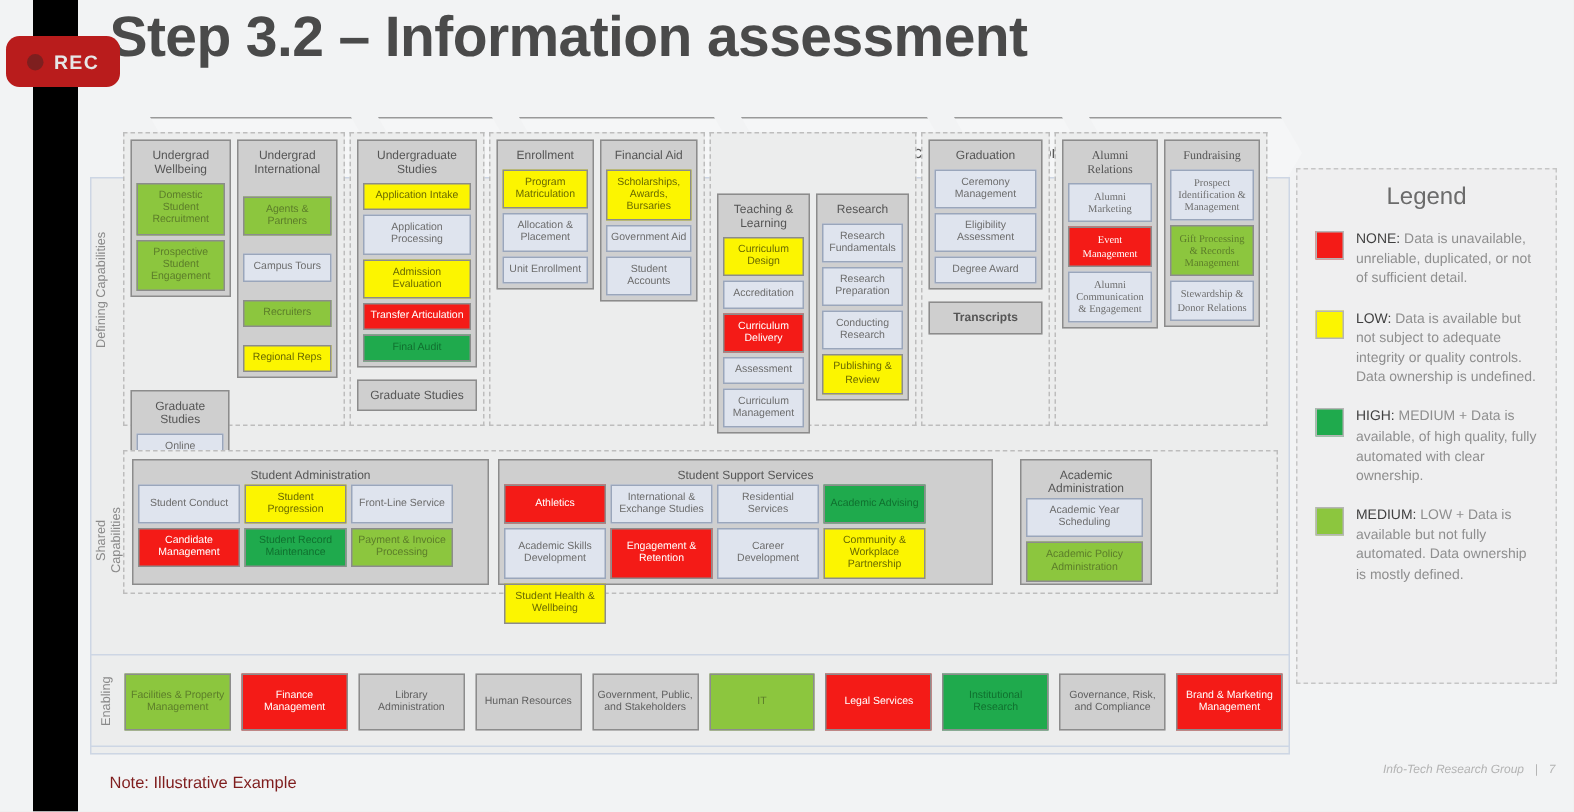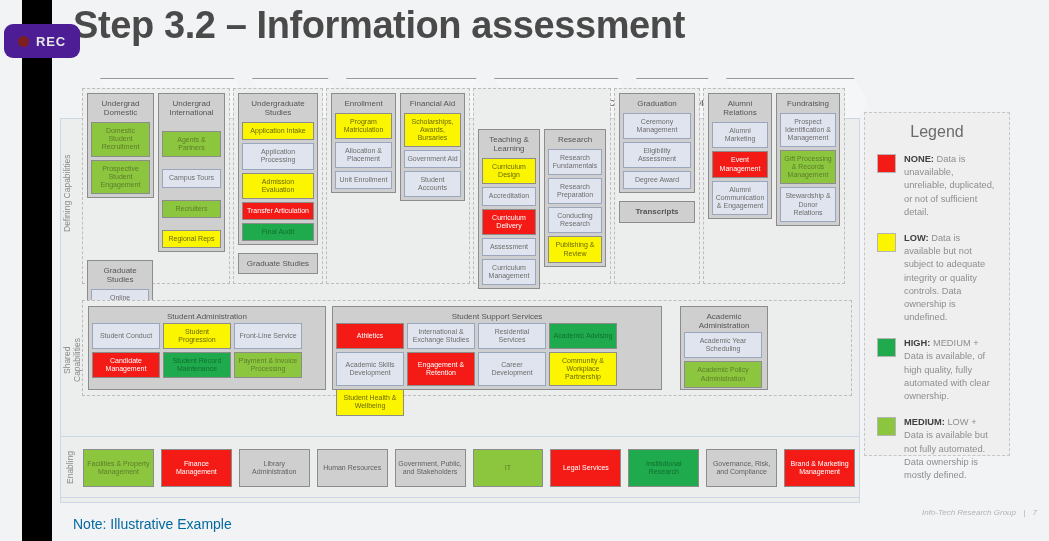--- a/index.html
+++ b/index.html
@@ -9,21 +9,21 @@
     background:#f2f3f4;
     position:relative;
   }
   
   #left-rail {
     position:absolute; left:22px; top:0; width:30px; height:541px;
     background:#000;
   }
   #rec-pill {
     position:absolute; left:4px; top:24px; width:76px; height:34px;
-    background:#4c1d95; border-radius:9px;
+    background:#b91c1c; border-radius:9px;
     display:flex; align-items:center; justify-content:center; gap:7px;
     z-index:5;
   }
   #rec-dot { width:11px; height:11px; border-radius:50%; background:#7e1f1f; }
   #rec-label { color:#e6e6e6; font-size:13px; letter-spacing:.9px; font-weight:bold; }
 
   
   #slide {
     position:absolute; left:52px; top:0; width:997px; height:541px;
     background:#f2f3f4;
@@ -115,31 +115,31 @@
     background:#eceded; border:1px solid #cdd6e4;
   }
   #enabling-inner {
     position:absolute; left:22px; top:6px; width:772px; height:50px;
     display:flex; gap:7px; align-items:center;
   }
   #enabling-inner .cap { width:74px; height:38px; font-size:7px; }
 
   
   #legend {
-    position:absolute; left:812px; top:112px; width:146px; height:344px;
+    position:absolute; left:812px; top:112px; width:174px; height:344px;
     background:#efeff0; border:1px dashed #c6c6c6; padding:10px 12px;
   }
   #legend-title { text-align:center; font-size:16px; color:#6b6b6b; margin-bottom:12px; }
   .legend-item { display:flex; gap:8px; margin-bottom:13px; }
   .legend-swatch { width:19px; height:19px; flex:0 0 19px; border:1px solid #b5b5b5; margin-top:1px;}
   .legend-text { font-size:9.3px; line-height:1.42; color:#8e8e8e; }
-  .legend-text b { color:#3f3f3f; font-weight:bold; }
-
-  
-  #note { position:absolute; left:21px; top:516px; font-size:14px; color:#0369a1; }
+  .legend-text b { color:#3f3f3f; font-weight:normal; }
+
+  
+  #note { position:absolute; left:21px; top:516px; font-size:11px; color:#7f1d1d; }
   #footer-right { position:absolute; right:12px; top:508px; font-size:8px; color:#b3b3b3;font-style:italic; }
 </style>
 </head>
 <body>
 
 <div id="left-rail"></div>
 <div id="rec-pill">
   <span id="rec-dot"></span>
   <span id="rec-label">REC</span>
 </div>
@@ -168,21 +168,21 @@
           <span class="txt">Advancement</span>
         </div>
       </div>
     <div id="body-panel"></div>
     <div class="rowlabel" id="lbl-defining" style="top:60px;height:110px;">Defining Capabilities</div>
     <div class="rowlabel" id="lbl-shared" style="top:252px;height:60px;">Shared Capabilities</div>
     <div id="row-defining">
         <div class="stage-box" style="width: 148px; height: 196px; flex-direction: column;">
           <div style="display: flex; gap: 4px; align-items: flex-start; width: 100%;">
             <div class="group-box" style="flex: 1 1 0px;">
-              <div class="group-title">Undergrad Domestic</div>
+              <div class="group-title">Undergrad Wellbeing</div>
               <div class="cap c-medium">Domestic Student Recruitment</div>
               <div class="cap c-medium">Prospective Student Engagement</div>
             </div>
             <div class="group-box" style="flex: 1 1 0px; gap: 12px;">
               <div class="group-title">Undergrad International</div>
               <div class="cap c-medium">Agents &amp; Partners</div>
               <div class="cap c-plain">Campus Tours</div>
               <div class="cap c-medium">Recruiters</div>
               <div class="cap c-low">Regional Reps</div>
             </div>
@@ -248,21 +248,21 @@
               <div class="group-title">Graduation</div>
               <div class="cap c-plain">Ceremony Management</div>
               <div class="cap c-plain">Eligibility Assessment</div>
               <div class="cap c-plain">Degree Award</div>
             </div>
           </div>
           <div class="group-box" style="margin-top: 4px; width: 100%; font-weight: bold;">
             <div class="group-title">Transcripts</div>
           </div>
         </div>
-        <div class="stage-box" style="width: 142px; height: 196px; flex-direction: column;">
+        <div class="stage-box" style="width: 142px; height: 196px; flex-direction: column; font-family: Liberation Serif, serif;">
           <div style="display: flex; gap: 4px; align-items: flex-start; width: 100%;">
             <div class="group-box" style="flex: 1 1 0px;">
               <div class="group-title">Alumni Relations</div>
               <div class="cap c-plain">Alumni Marketing</div>
               <div class="cap c-none">Event Management</div>
               <div class="cap c-plain">Alumni Communication &amp; Engagement</div>
             </div>
             <div class="group-box" style="flex: 1 1 0px;">
               <div class="group-title">Fundraising</div>
               <div class="cap c-plain">Prospect Identification &amp; Management</div>

